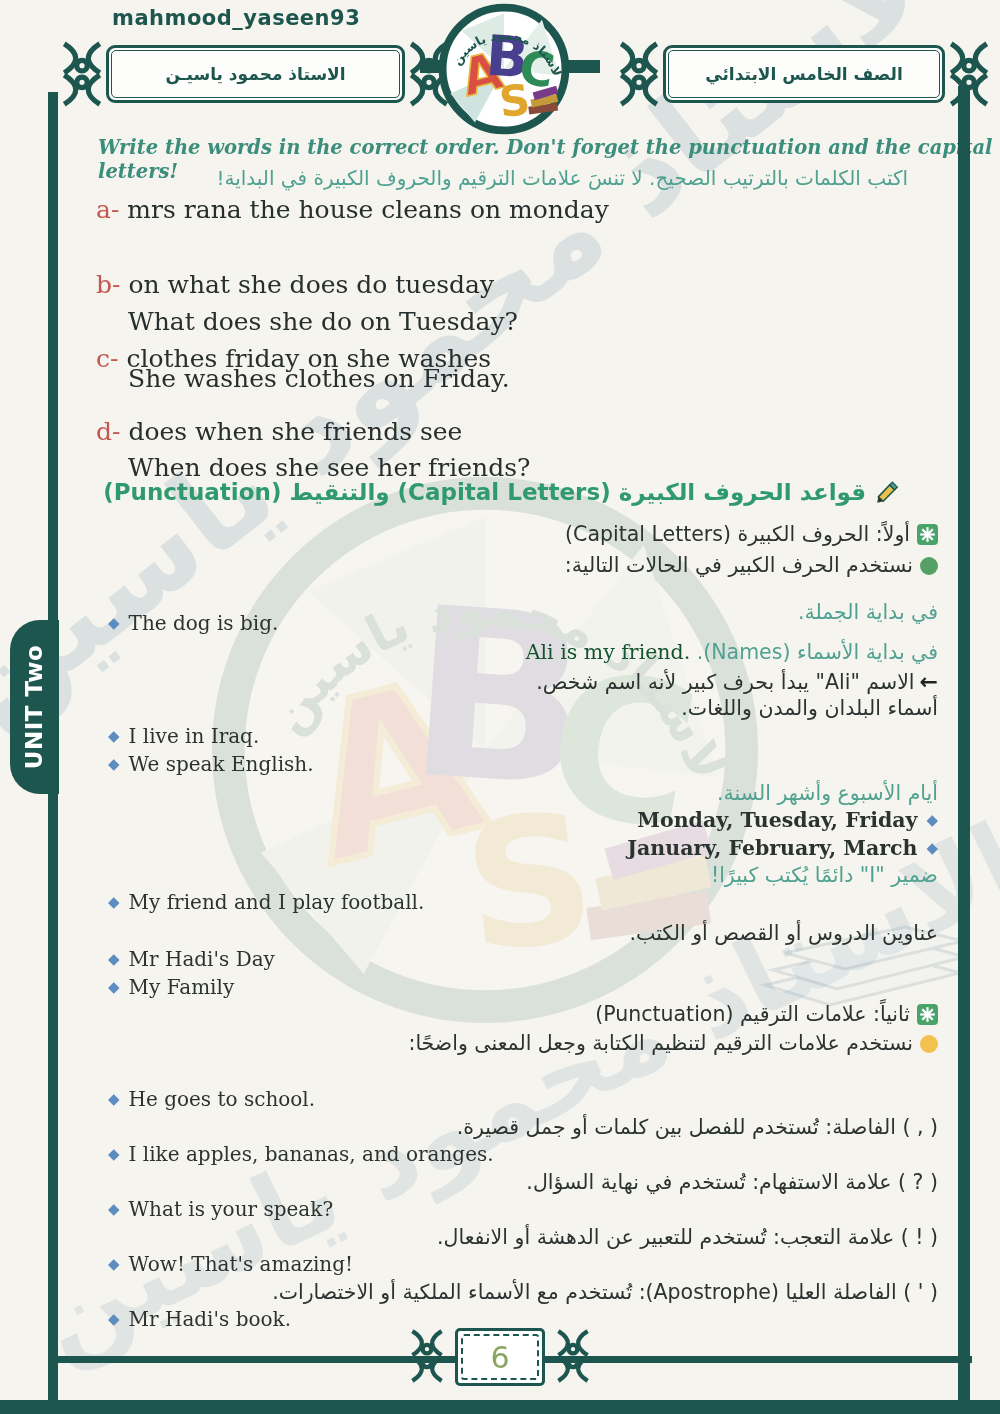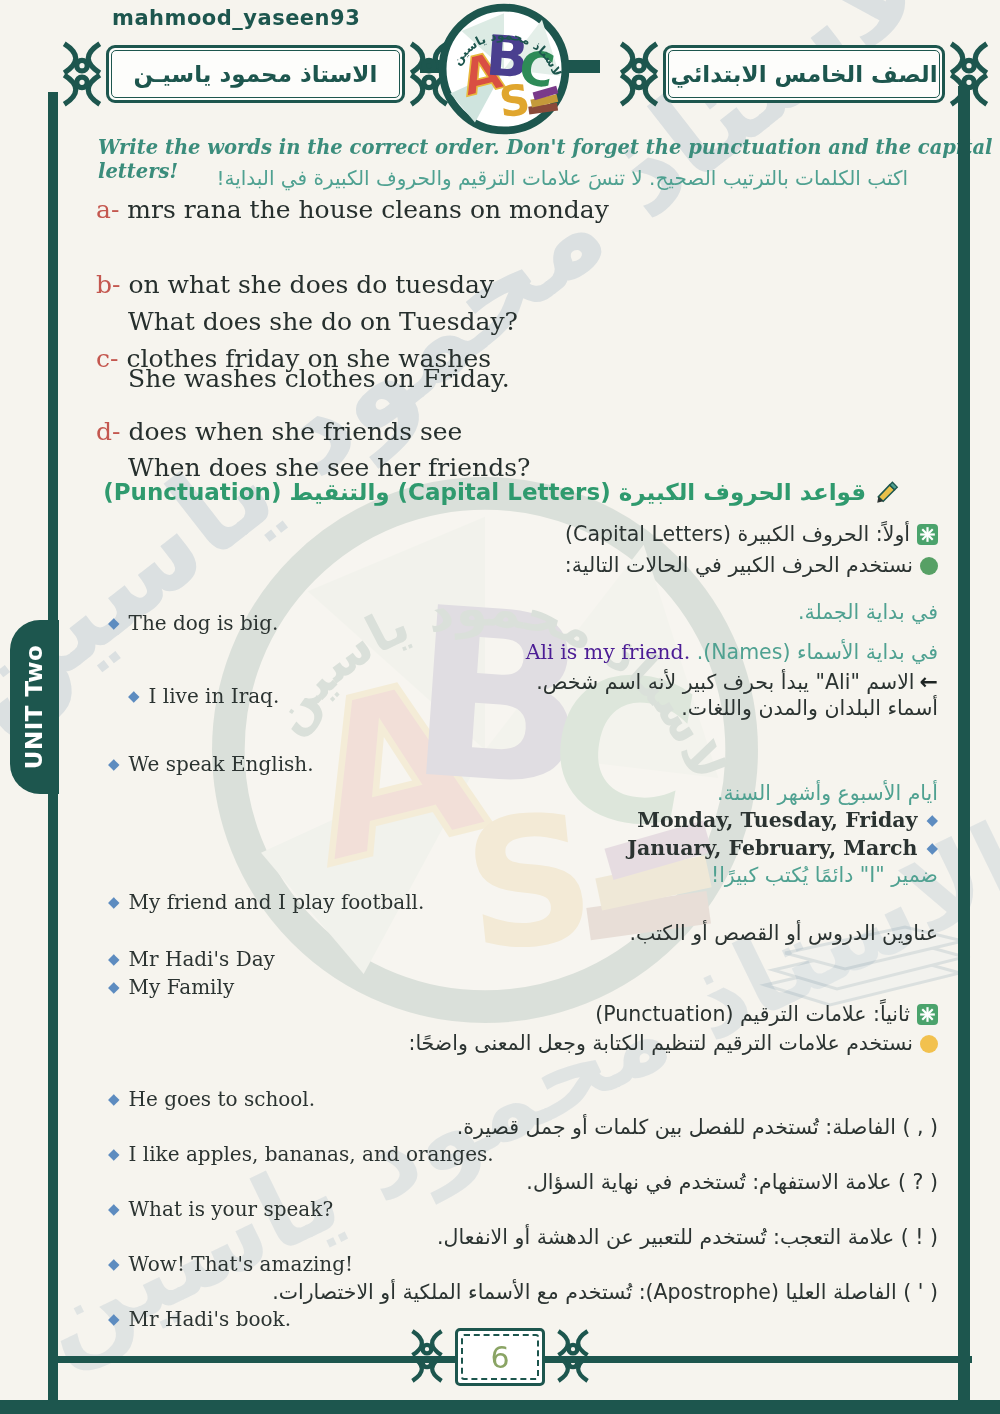--- a/index.html
+++ b/index.html
@@ -13,21 +13,21 @@
   .wm-script { color:#9fb3c4; font-weight:bold; white-space:nowrap; opacity:.30; }
   
   .handle { position:absolute; left:112px; top:6px; color:#1d564e; font-weight:bold;
             font-size:21px; letter-spacing:.5px; z-index:3; }
   .rod { position:absolute; top:60px; left:420px; width:180px; height:13px; background:#1d564e; z-index:1; }
   .banner { position:absolute; top:36px; height:76px; display:flex; align-items:center; z-index:2; }
   .banner-box { flex:1; background:#fdfdfb; border:3px solid #1d564e; border-radius:9px;
                 padding:2px; height:58px; display:flex; }
   .banner-box-inner { flex:1; border:1.5px solid #1d564e; border-radius:5px;
                       display:flex; align-items:center; justify-content:center; }
-  .banner-label { color:#1d564e; font-weight:bold; font-size:23px; direction:rtl; white-space:nowrap; }
+  .banner-label { color:#1d564e; font-weight:bold; font-size:17px; direction:rtl; white-space:nowrap; }
   .logo-badge { position:absolute; left:437px; top:2px; z-index:3; }
   
   .border-v { position:absolute; background:#1d564e; z-index:2; }
   .bv-left  { left:48px;  top:92px; bottom:13px; width:10px; }
   .bv-right { left:958px; top:86px; bottom:13px; width:12px; }
   .bottom-line { position:absolute; left:52px; right:28px; top:1356px; height:7px; background:#1d564e; z-index:2; }
   .bottom-band { position:absolute; left:0; right:0; bottom:0; height:14px; background:#1d564e; z-index:2; }
   
   .unit-tab { position:absolute; left:10px; top:620px; width:49px; height:174px;
               background:#1d564e; border-radius:30px 0 0 30px;
@@ -49,21 +49,21 @@
   .ex-answer { left:128px; font-family:"DejaVu Serif", serif; font-size:25px; color:#262f2d; }
   .diamond { color:#5d8cc0; font-size:15px; vertical-align:2px; margin-right:9px; }
   .ar .diamond { margin-right:0; margin-left:9px; }
   .icon-sq { display:inline-block; width:21px; height:21px; background:#4ba36c; border-radius:4px;
              vertical-align:-4px; margin-left:7px; position:relative; }
   .icon-dot { display:inline-block; width:18px; height:18px; border-radius:50%;
               vertical-align:-3px; margin-left:7px; }
   .dot-green { background:#57a065; }
   .dot-yellow { background:#f2c14e; }
   .arrow { font-weight:bold; color:#1d2422; margin-left:5px; font-size:22px; }
-  .en-green { color:#4c1d95; font-family:"DejaVu Serif", serif; margin-left:14px; direction:ltr; unicode-bidi:embed; }
+  .en-green { color:#14532d; font-family:"DejaVu Serif", serif; margin-left:14px; direction:ltr; unicode-bidi:embed; }
   .ltr { direction:ltr; unicode-bidi:embed; font-family:"DejaVu Serif", serif;font-weight:bold; }
   
   .page-badge { position:absolute; left:455px; top:1328px; width:90px; height:58px; background:#fff;
                 border:3.5px solid #1d564e; border-radius:5px; display:flex; z-index:4; }
   .page-badge-inner { flex:1; margin:3px; border:2px dashed #1d564e; border-radius:3px;
                       display:flex; align-items:center; justify-content:center;
                       color:#8aa464; font-size:30px; }
   .badge-orn { position:absolute; top:1326px; z-index:4; }
 </style>
 </head>
@@ -235,21 +235,21 @@
     <span class="teal">في بداية الأسماء (Names).</span>
     <span class="en-green">Ali is my friend.</span>
   </div>
 
   <div class="ln ar" style="top:668px;">
     <span class="arrow">←</span><span>الاسم "Ali" يبدأ بحرف كبير لأنه اسم شخص.</span>
   </div>
 
   <div class="ln ar" style="top:696px;">أسماء البلدان والمدن واللغات.</div>
 
-  <div class="ln en" style="top:684px;margin-left:20px;">
+  <div class="ln en" style="top:724px;">
     <span class="diamond">◆</span><span>I live in Iraq.</span>
   </div>
   <div class="ln en" style="top:752px;">
     <span class="diamond">◆</span><span>We speak English.</span>
   </div>
 
   <div class="ln ar teal" style="top:781px;">أيام الأسبوع وأشهر السنة.</div>
 
   <div class="ln ar" style="top:808px;">
     <span class="diamond">◆</span><span class="ltr">Monday, Tuesday, Friday</span>

